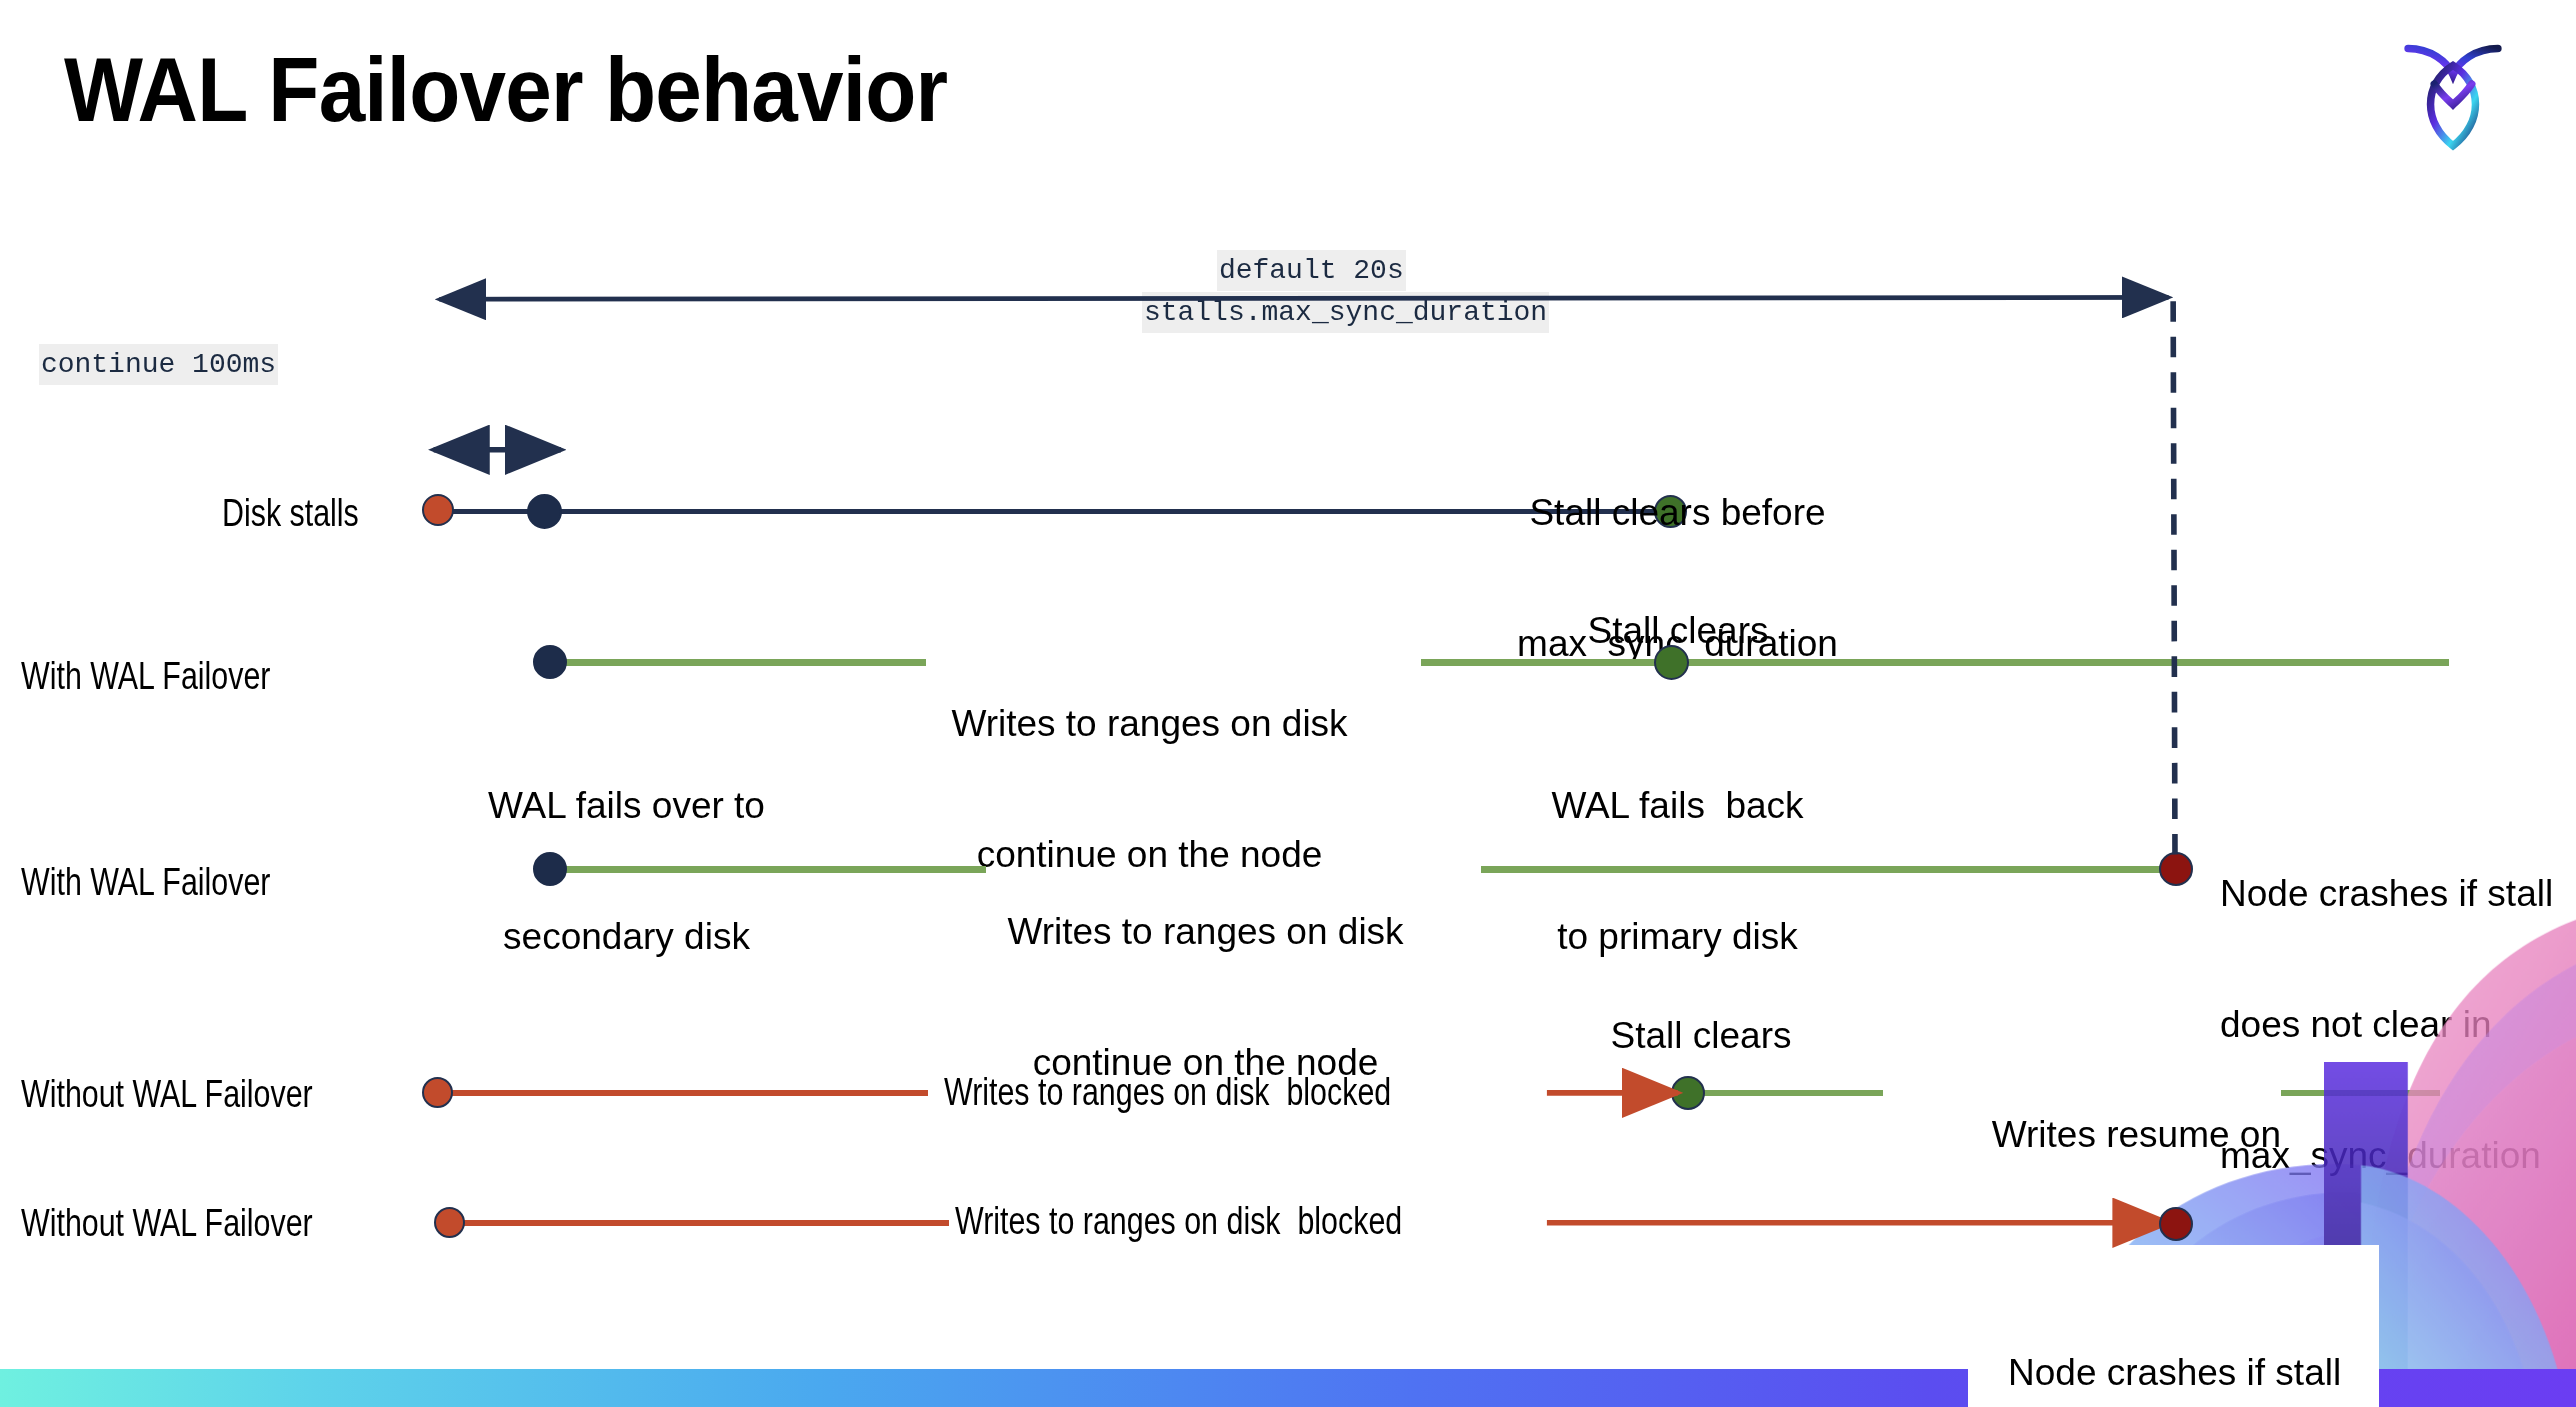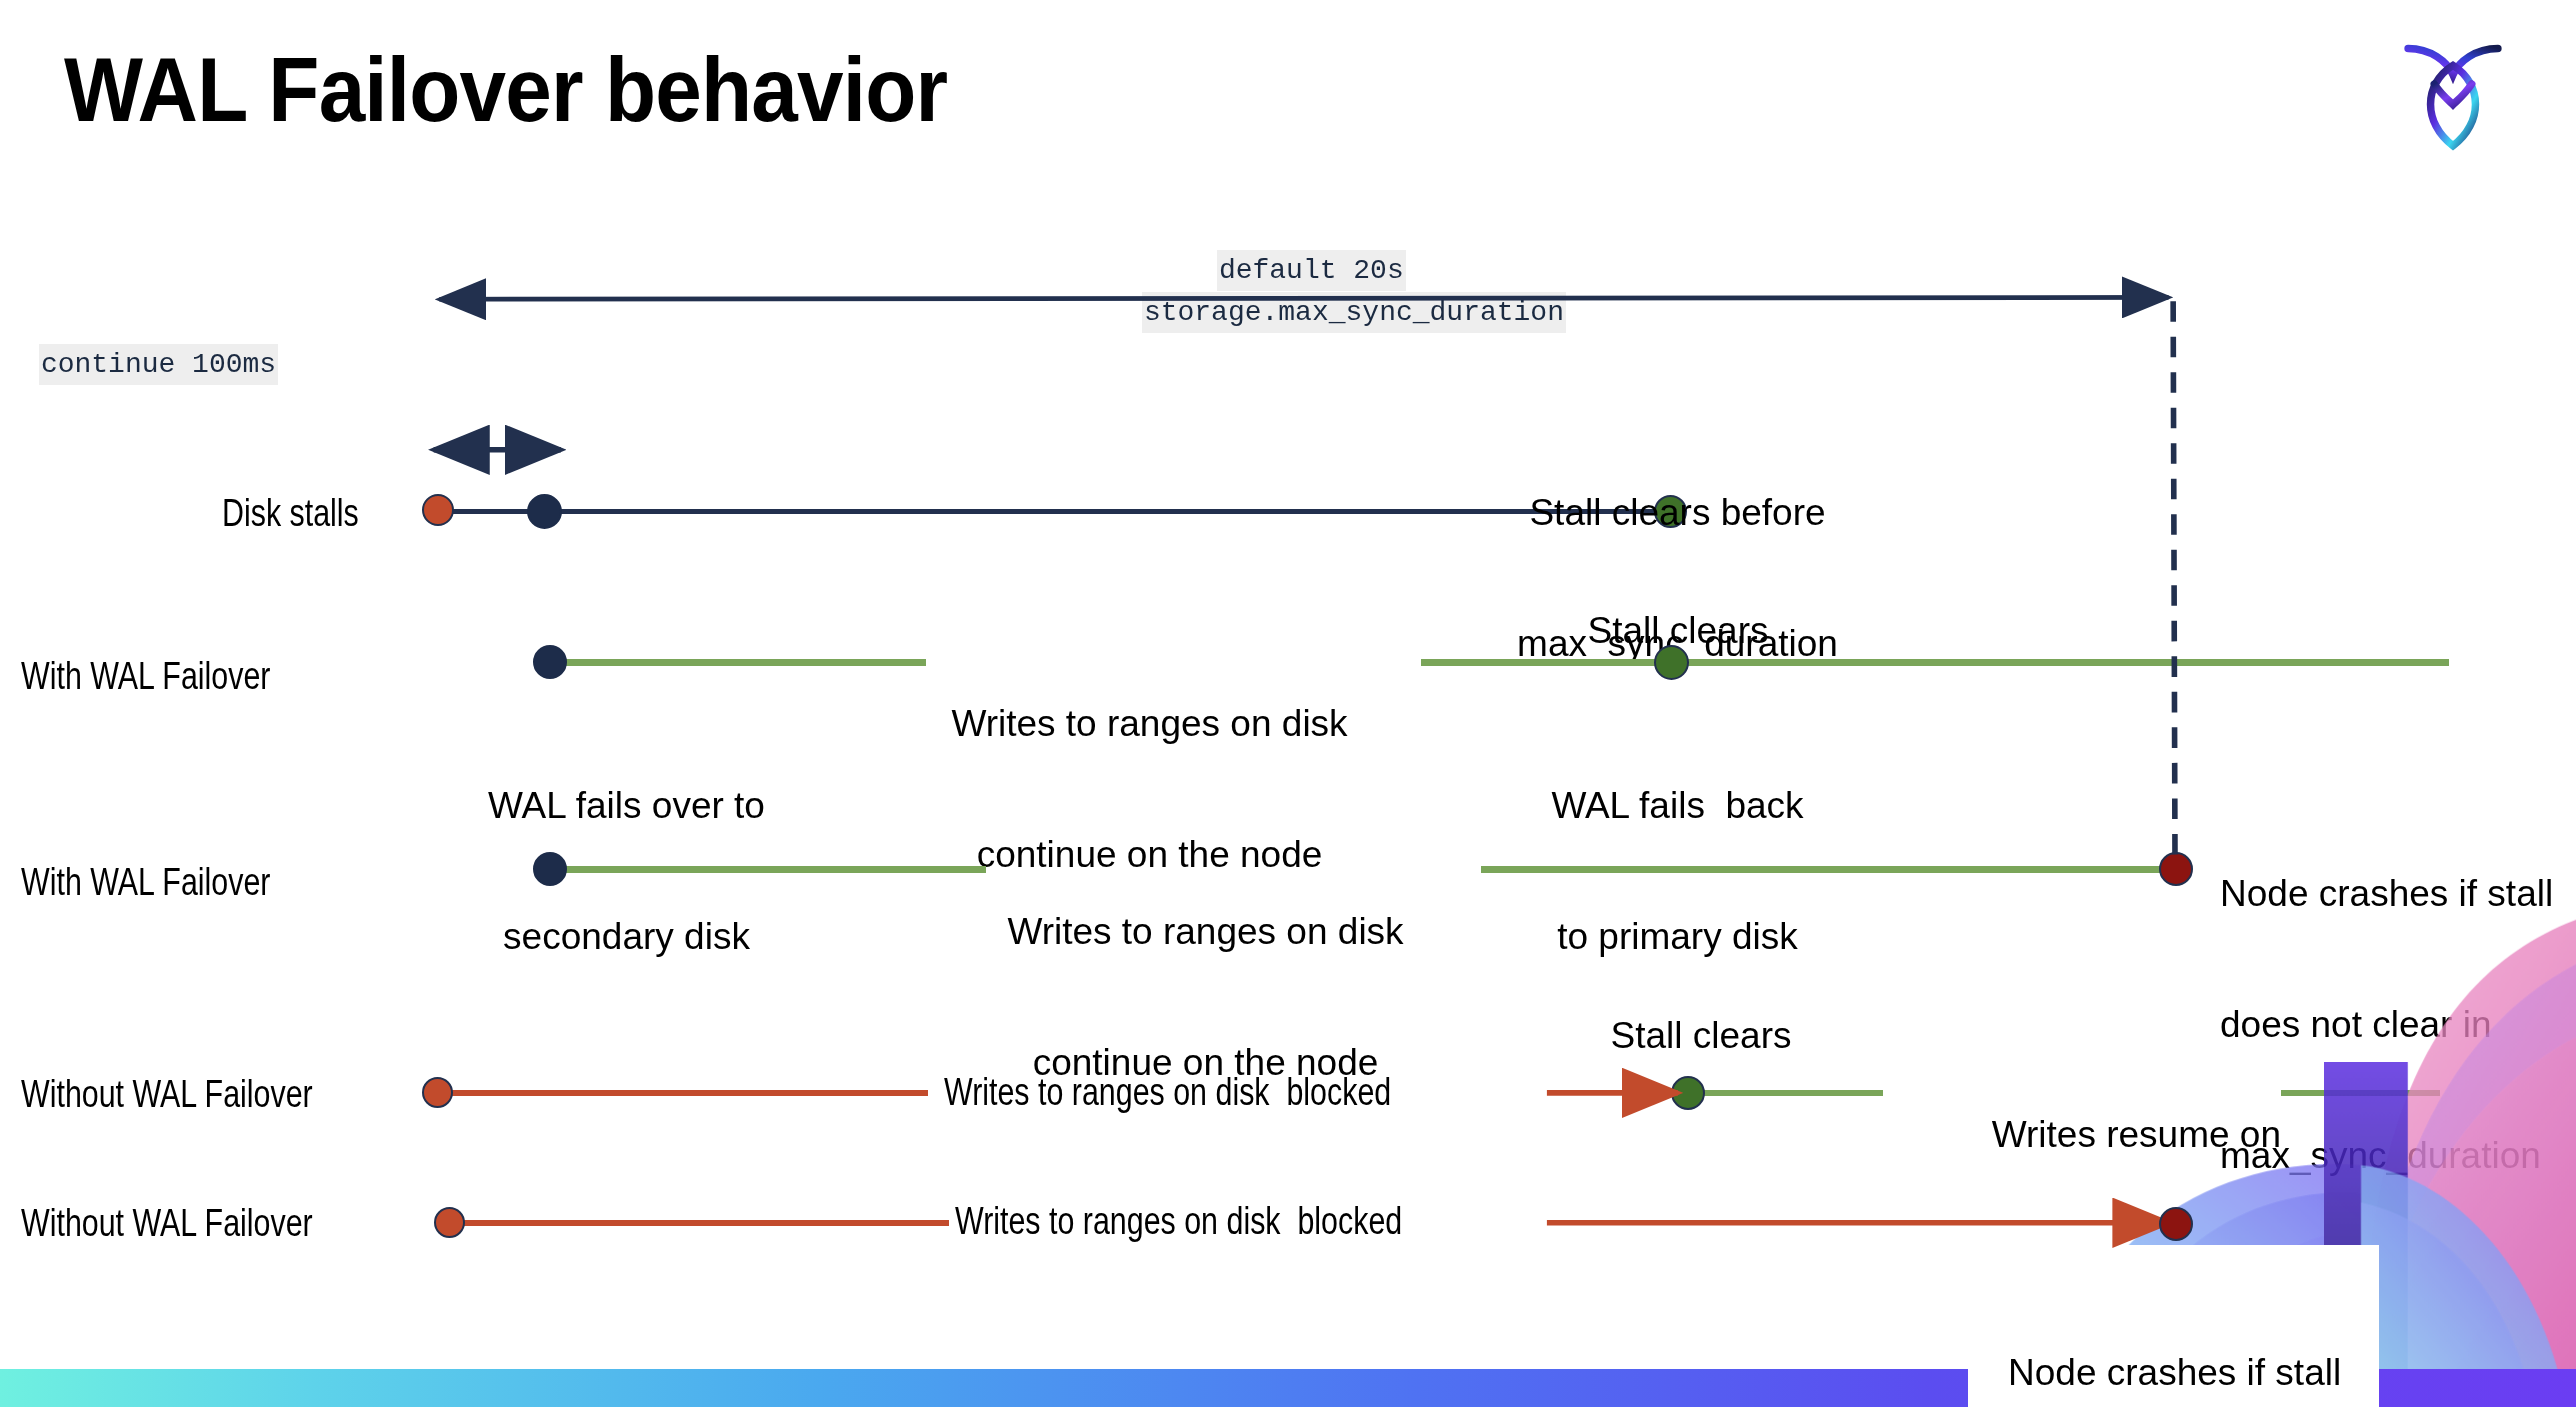--- a/index.html
+++ b/index.html
@@ -90,21 +90,21 @@
         </linearGradient>
       </defs>
       <path d="M16 24 C40 24 58 38 64 52 C70 38 88 24 112 24" fill="none" stroke="url(#lg2)" stroke-width="8" stroke-linecap="round"></path>
       <path d="M64 42 C96 62 96 104 64 128 C32 104 32 62 64 42 Z" fill="none" stroke="url(#lg1)" stroke-width="8"></path>
       <path d="M44 62 C52 74 60 80 64 84 C68 80 76 74 84 62" fill="none" stroke="url(#lg3)" stroke-width="8" stroke-linecap="round"></path>
       <path d="M64 84 L64 128" fill="none" stroke="url(#lg3)" stroke-width="8" stroke-linecap="round"></path>
     </svg>
   </div>
 
   <div class="code" style="left:1177px;top:250px;margin-left:40px;">default 20s</div>
-  <div class="code" style="left:1142px;top:292px;">storage.max_sync_duration</div>
+  <div class="code" style="left:1142px;top:292px;">stalls.max_sync_duration</div>
 
   <div class="code" style="left:39px;top:344px;">continue 100ms</div>
 
   <div class="lbl t-row cond" style="left:222px;top:491px;width:280px;">Disk stalls</div>
   <div class="lbl t-row cond" style="left:20.6px;top:654px;width:318px;">With WAL Failover</div>
   <div class="lbl t-row cond" style="left:20.6px;top:860px;width:318px;">With WAL Failover</div>
   <div class="lbl t-row cond" style="left:20.6px;top:1072px;width:393px;">Without WAL Failover</div>
   <div class="lbl t-row cond" style="left:20.6px;top:1201px;width:393px;">Without WAL Failover</div>
 
   <div class="line navy" style="left:439px;top:509px;width:1234px;height:4.7px;"></div>

